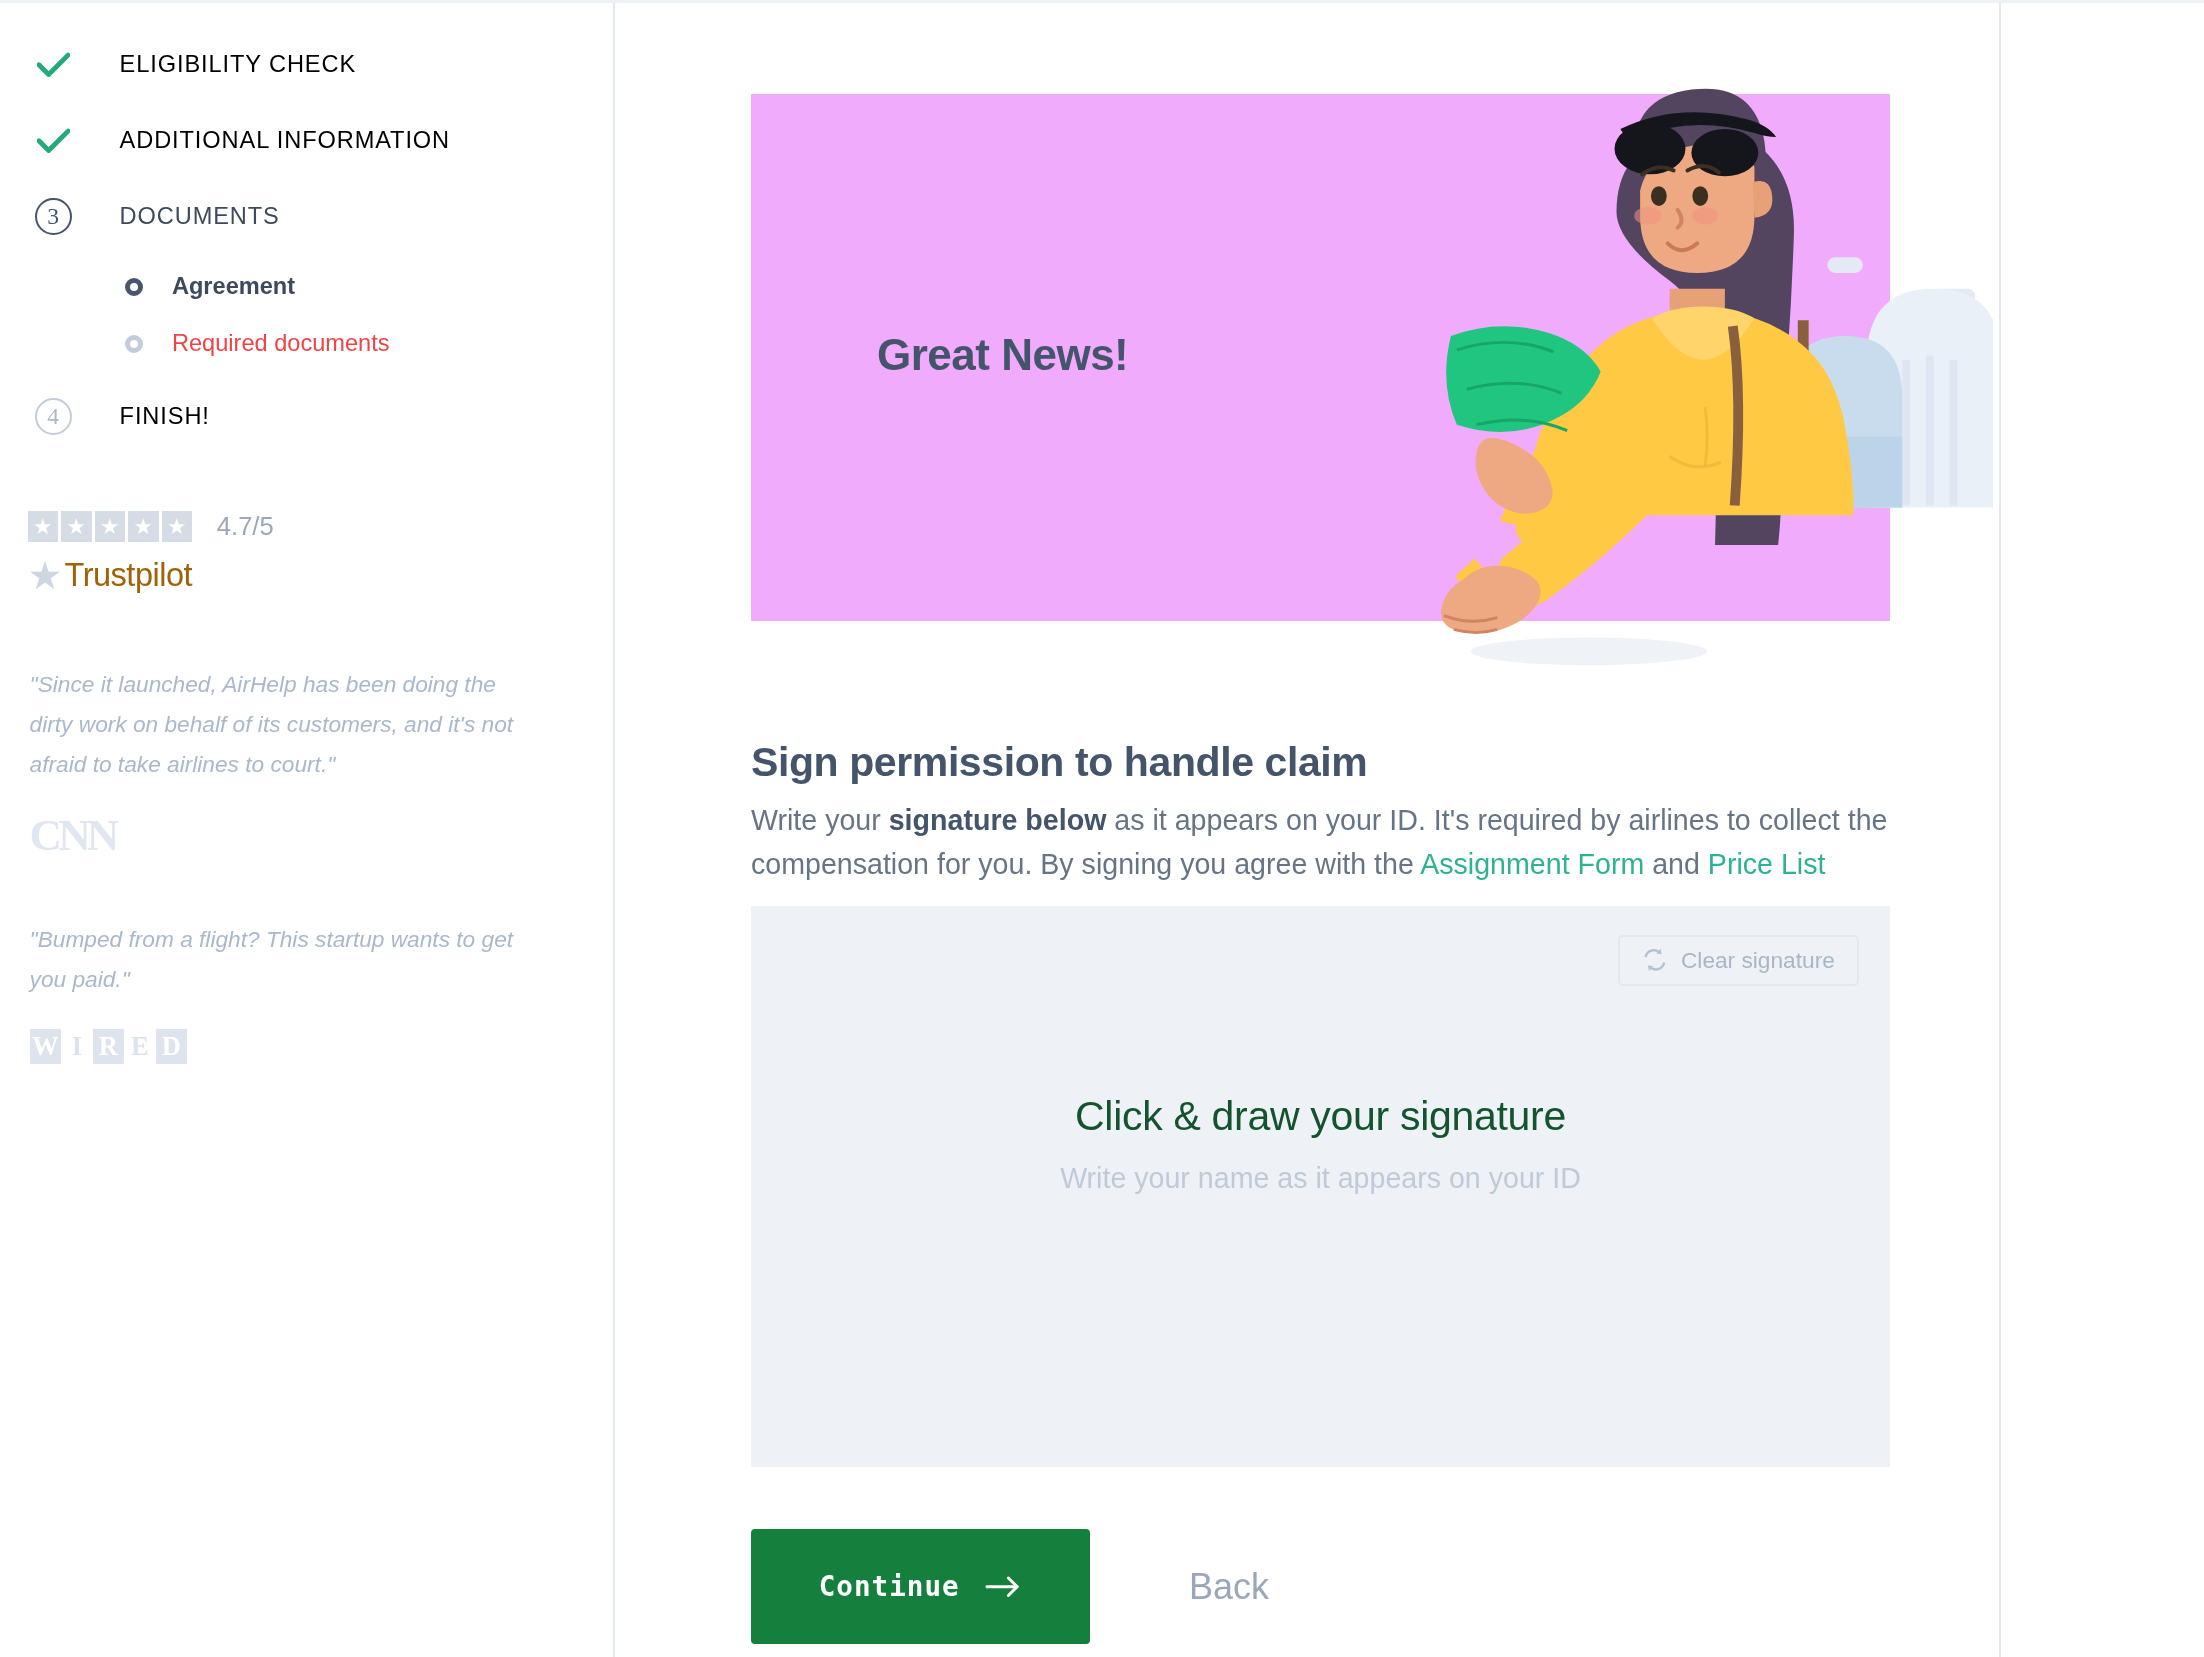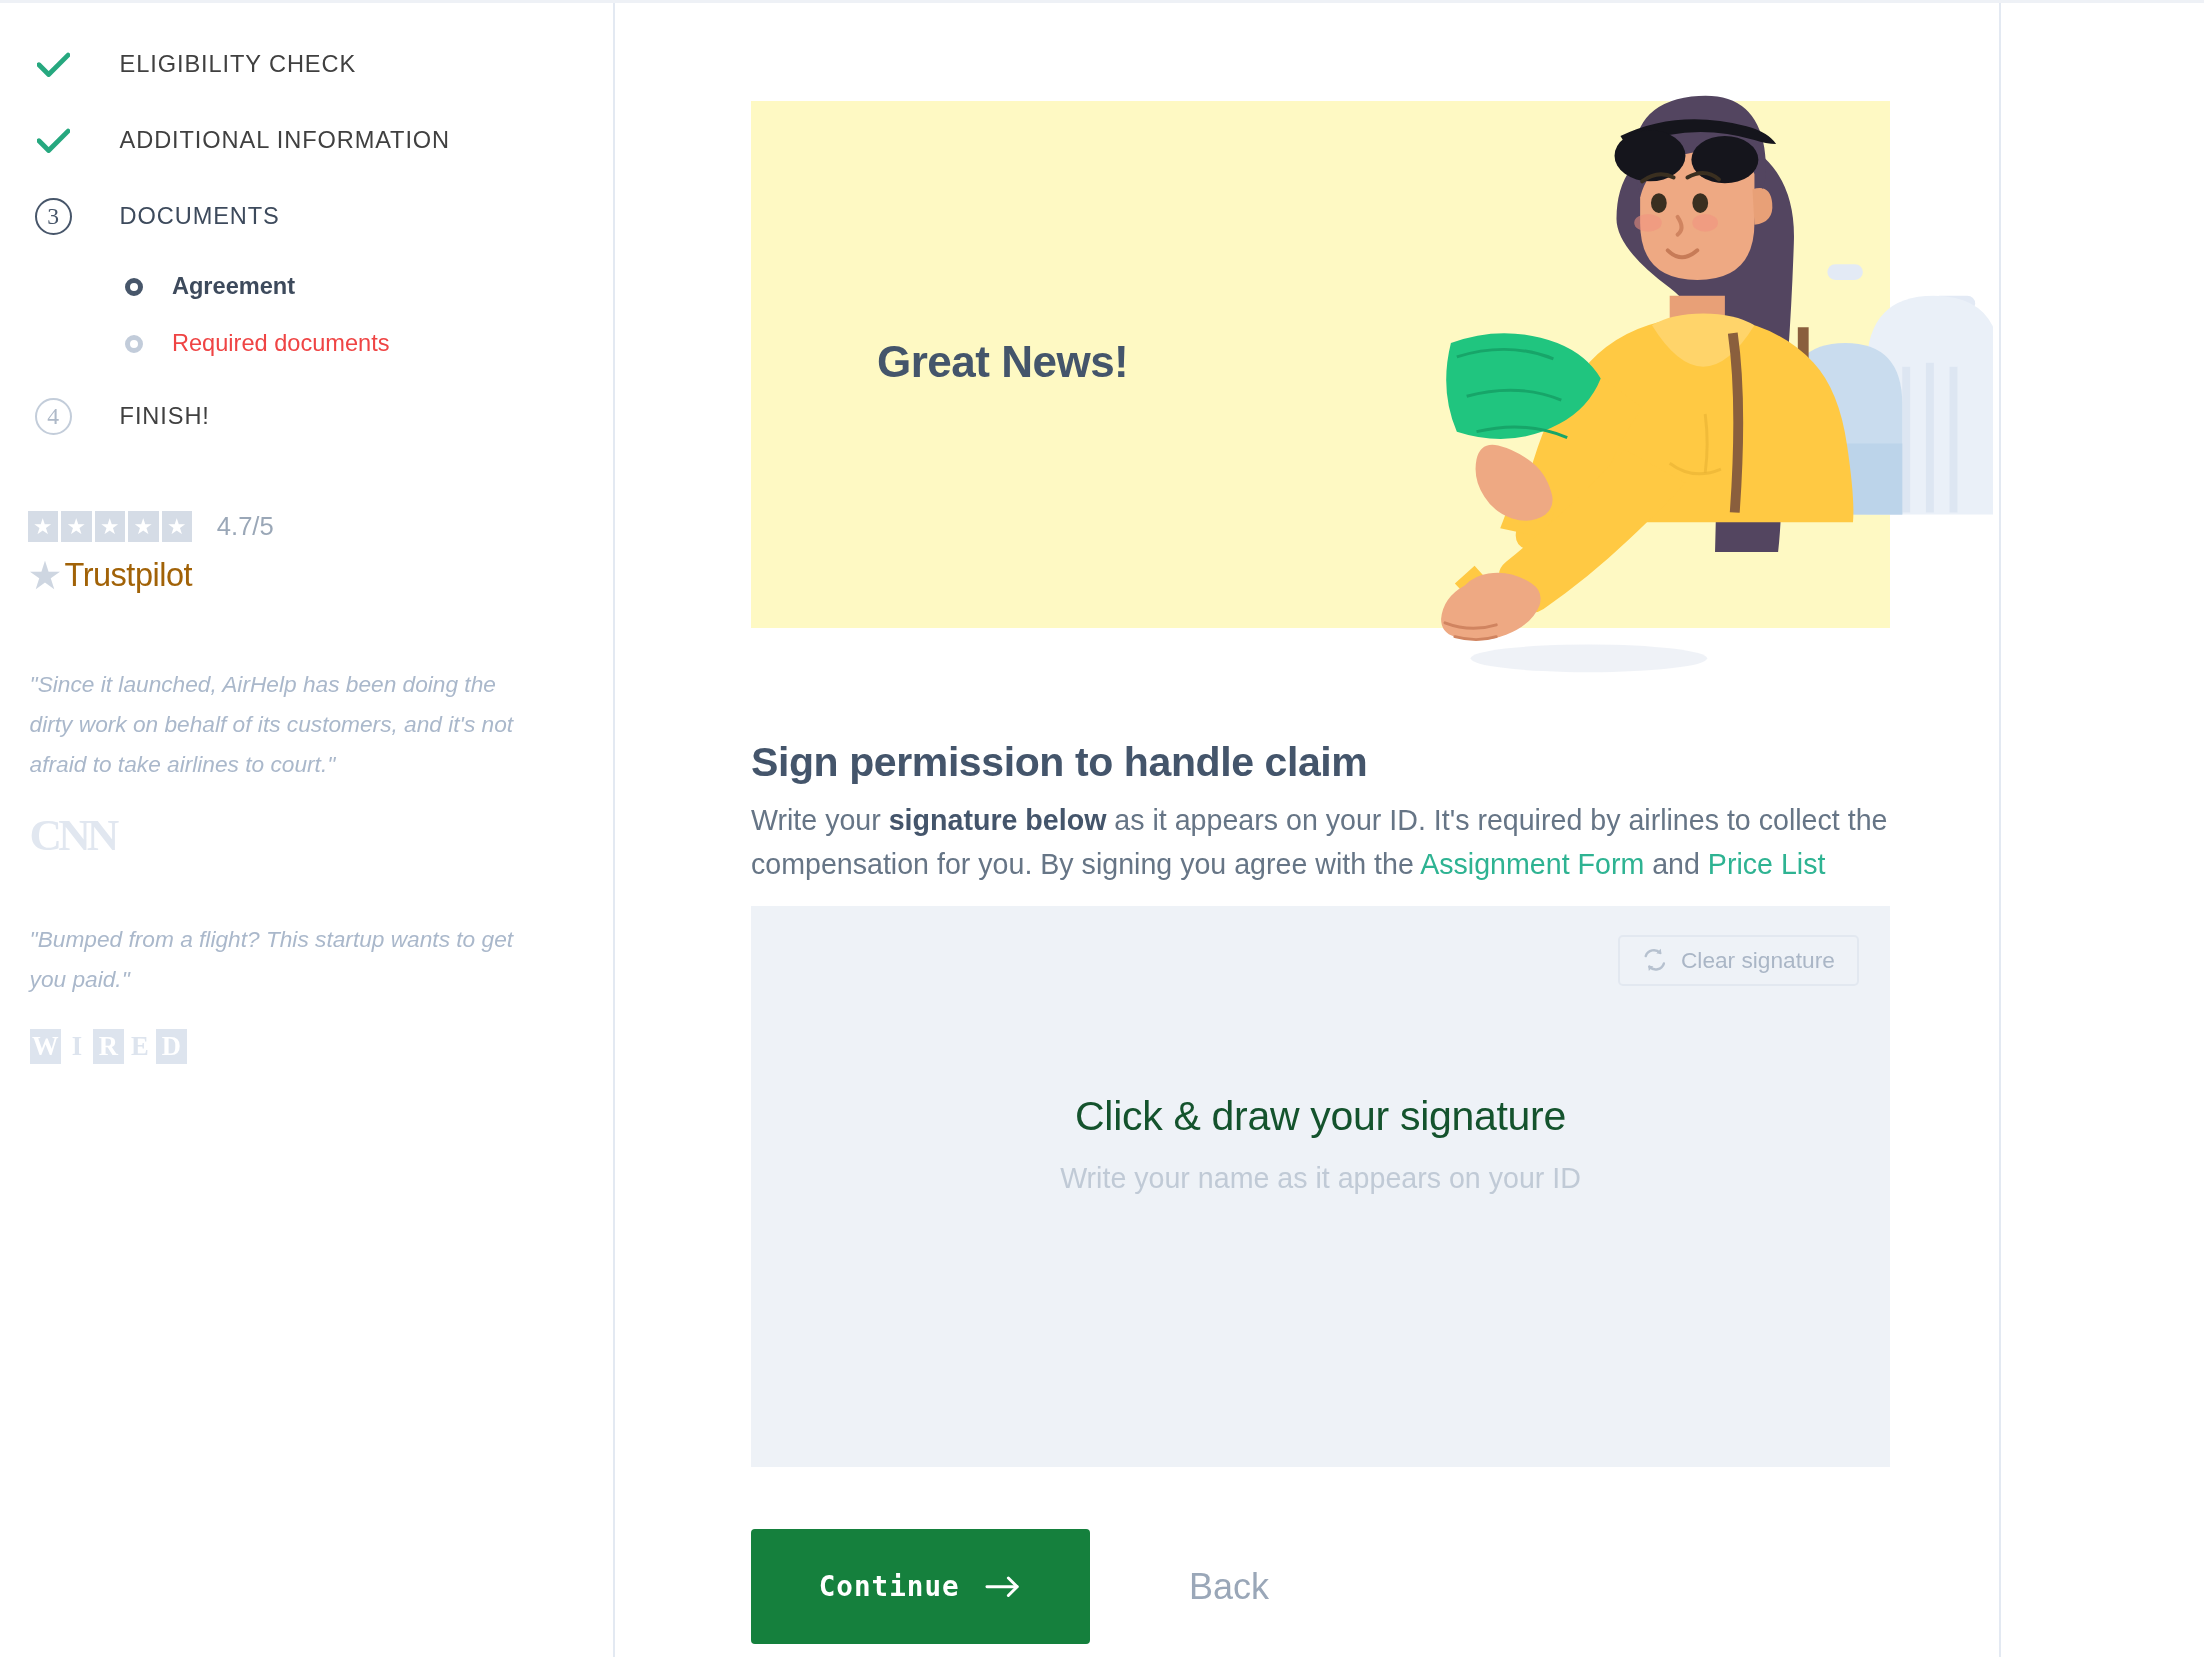--- a/index.html
+++ b/index.html
@@ -43,21 +43,21 @@
     display: flex; align-items: center; justify-content: center;
     font-size: 23.6px;
     font-family: "Liberation Serif", serif;
     line-height: 1;
   }
   .num-circle.muted { border-color: #c3cdda; color: #aeb9c8; }
   .step-label {
     margin-left: 43px;
     font-size: 23.6px;
     letter-spacing: 0.9px;
-    color: #404040;
+    color: #000000;
   }
   .step-label.active { color: #3d4a5c; }
 
   .substeps { padding-left: 95px; margin-top: 3.9px; }
   .substep {
     display: flex; align-items: center;
     height: 57px;
   }
   .ring {
     width: 18.7px; height: 18.7px; min-width: 18.7px;
@@ -124,23 +124,23 @@
   
   .main {
     position: absolute;
     left: 617px; top: 0;
     width: 1384px; height: 1658px;
     border-right: 2px solid #e3e9f2;
     background: #ffffff;
   }
   .banner {
     position: absolute;
-    left: 134px; top: 98px;
+    left: 134px; top: 91px;
     width: 1139px; height: 527px;
-    background: #fef9c3;
+    background: #f0abfc;
     overflow: visible;
   }
   .banner-text {
     position: absolute;
     left: 126px; top: 236px;
     width: 591px;
   }
   .banner-title {
     font-size: 44px;
     font-weight: bold;

